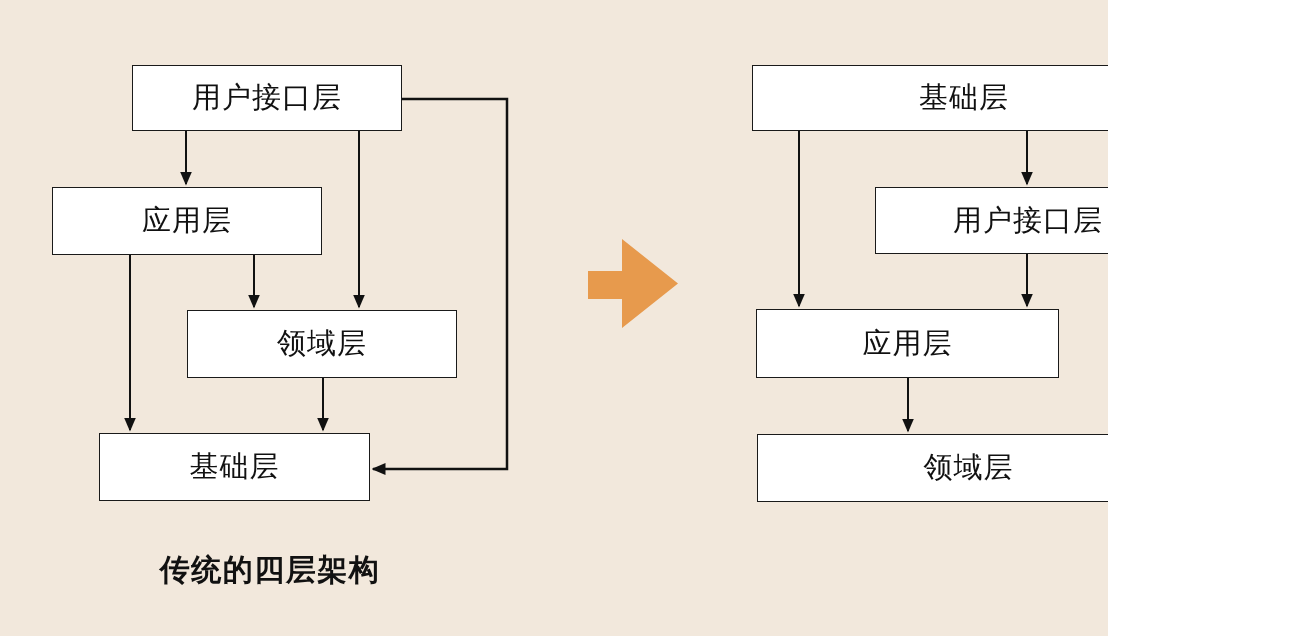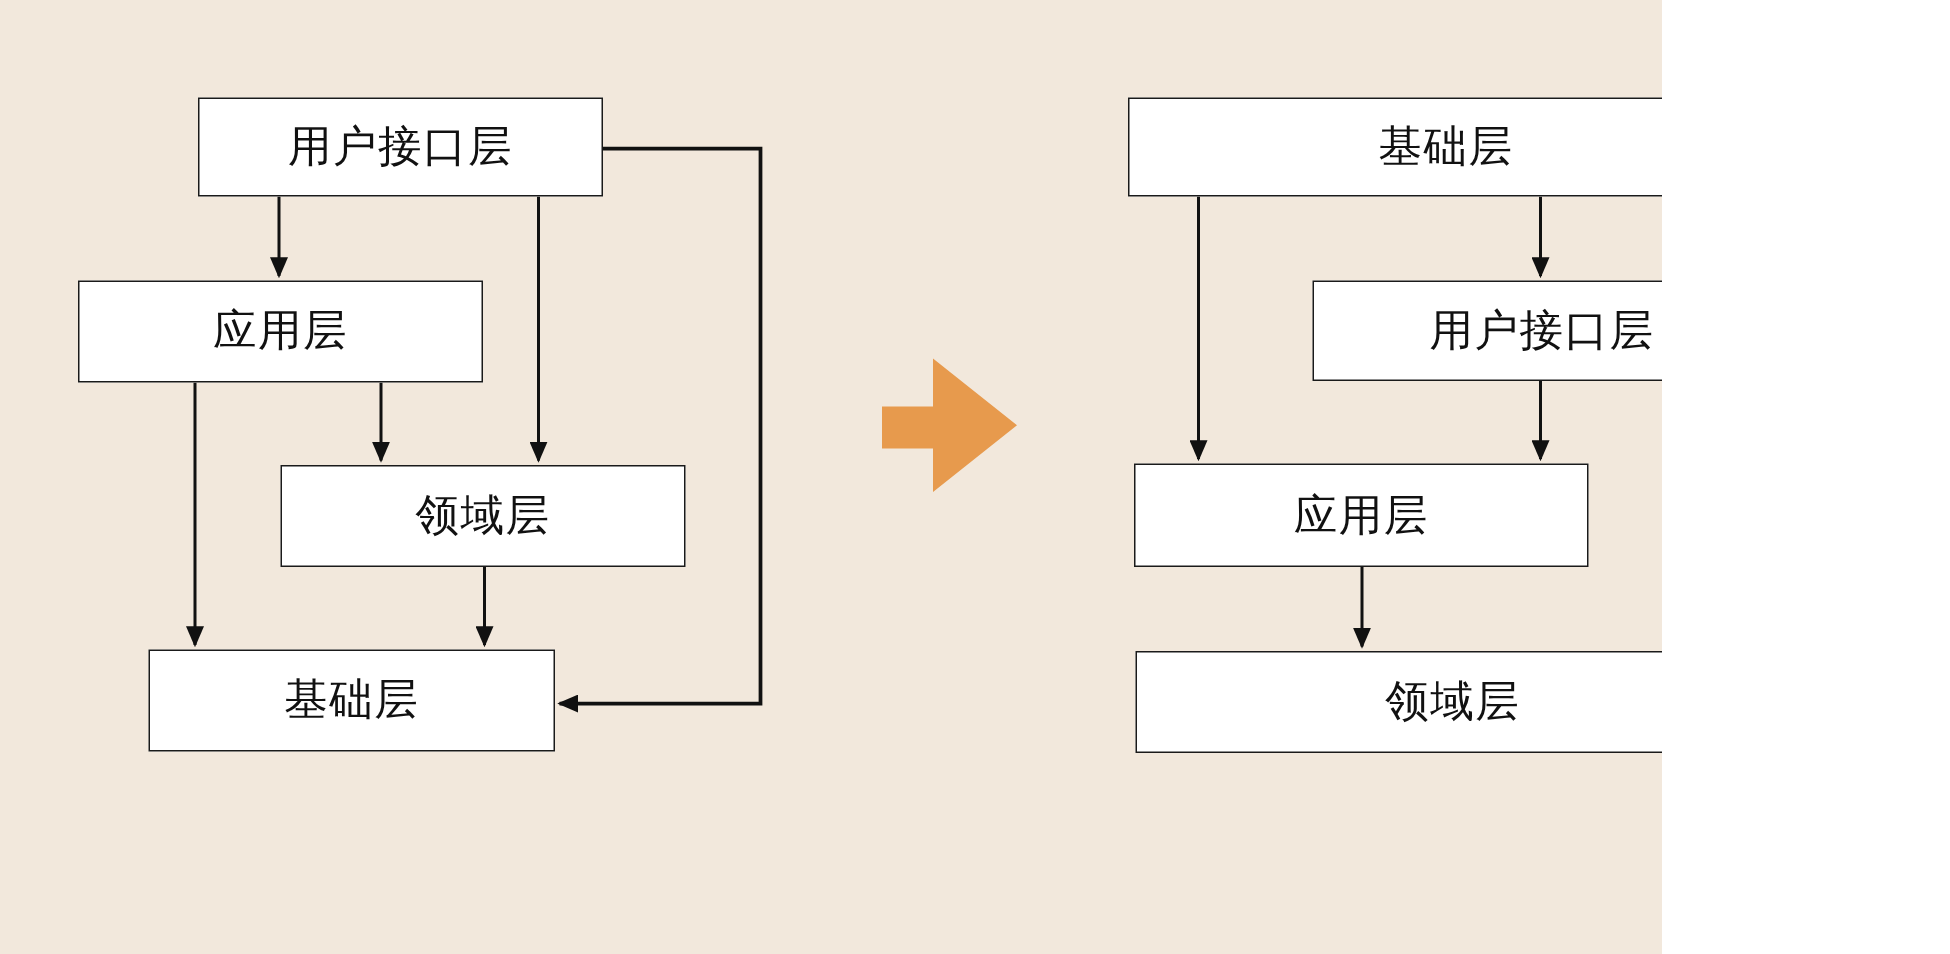--- a/index.html
+++ b/index.html
@@ -73,20 +73,21 @@
   </div>
   <div class="node" style="left:52px; top:187px; width:270px; height:68px;">
     <span>应用层</span>
   </div>
   <div class="node" style="left:187px; top:310px; width:270px; height:68px;">
     <span>领域层</span>
   </div>
   <div class="node" style="left:99px; top:433px; width:271px; height:68px;">
     <span>基础层</span>
   </div>
+  <div class="caption" style="left:270px; top:550px;">传统的四层架构</div>
 
   <div class="node" style="left:752px; top:65px; width:424px; height:66px;">
     <span>基础层</span>
   </div>
   <div class="node" style="left:875px; top:187px; width:306px; height:67px;">
     <span>用户接口层</span>
   </div>
   <div class="node" style="left:756px; top:309px; width:303px; height:69px;">
     <span>应用层</span>
   </div>

